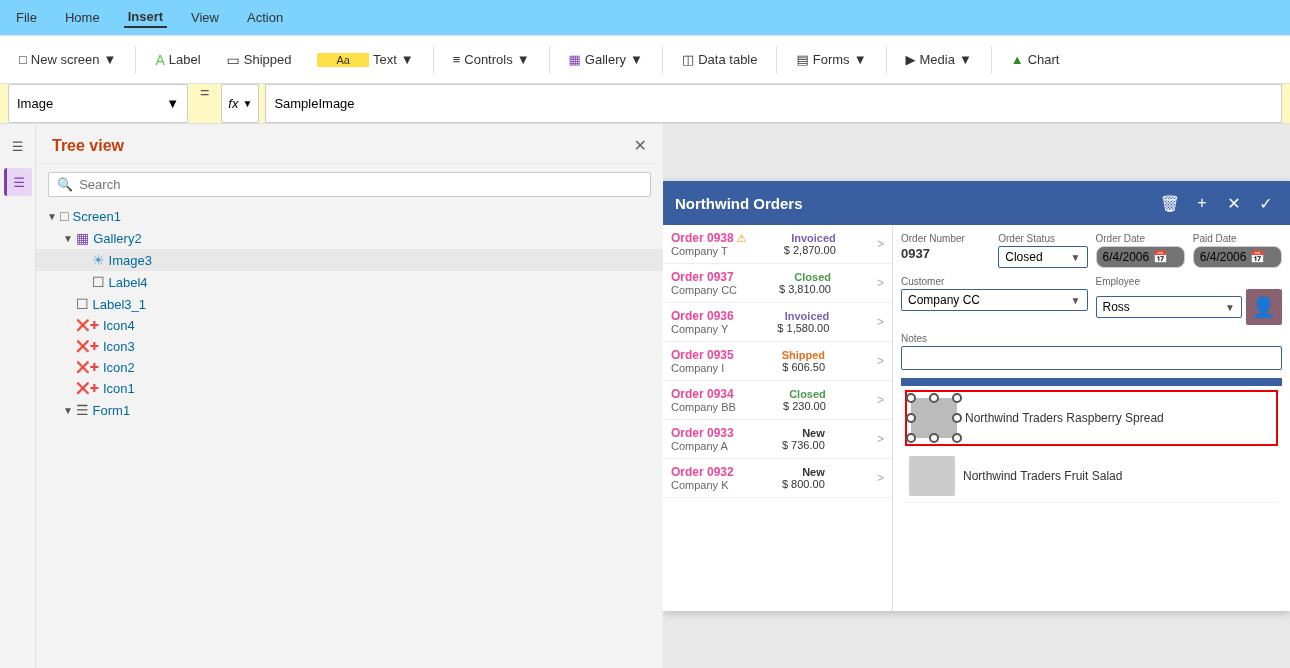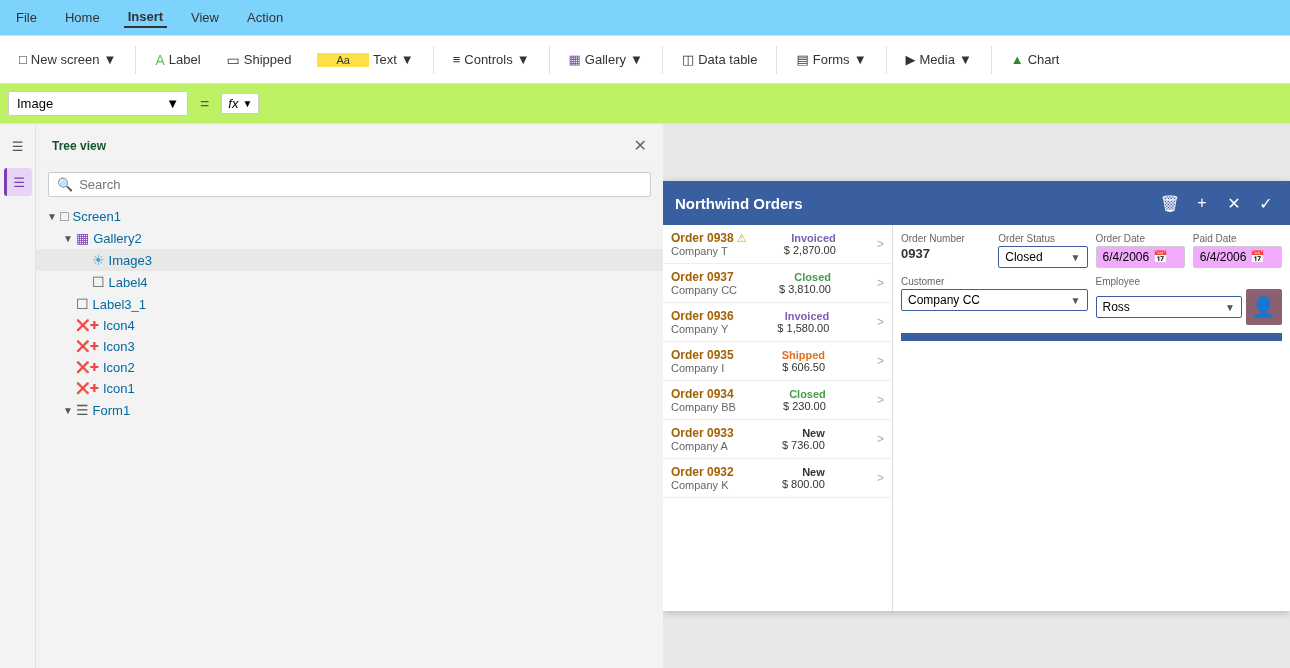--- a/index.html
+++ b/index.html
@@ -20,21 +20,21 @@
     }
     .toolbar-btn {
       display: flex; align-items: center; gap: 4px; padding: 4px 10px;
       border: 1px solid transparent; border-radius: 3px; cursor: pointer;
       font-size: 13px; color: #333; background: transparent; white-space: nowrap;
     }
     .toolbar-separator { width: 1px; height: 28px; background: #e0e0e0; margin: 0 4px; }
 
     
     .formula-bar {
-      display: flex; align-items: center; height: 40px; background: #bef264;
+      display: flex; height: 40px; background: #fef9c3;
       border-bottom: 1px solid #e0e0e0; padding: 0 8px; gap: 6px;
     }
     .formula-selector {
       display: flex; align-items: center; width: 180px; border: 1px solid #ccc;
       border-radius: 2px; padding: 4px 8px; background: #fff; cursor: pointer;
     }
     .formula-selector-label { flex: 1; font-size: 13px; }
     .formula-eq { font-size: 16px; color: #555; padding: 0 6px; }
     .formula-fx { display: flex; align-items: center; border: 1px solid #ccc; border-radius: 2px; padding: 2px 6px; background: #fff; font-style: italic; font-size: 13px; }
     .formula-input { flex: 1; border: 1px solid #ccc; padding: 4px 8px; font-size: 13px; background: #fff; }
@@ -46,21 +46,21 @@
       display: flex; flex-direction: column; align-items: center; padding-top: 8px; gap: 8px;
     }
     .sidebar-icon-btn { width: 28px; height: 28px; display: flex; align-items: center; justify-content: center; cursor: pointer; border-radius: 3px; color: #555; }
     .sidebar-icon-btn.active { background: #e8d5f5; color: #7b3fb3; border-left: 3px solid #7b3fb3; }
 
     .tree-panel { flex: 1; display: flex; flex-direction: column; overflow: hidden; }
     .tree-header {
       display: flex; align-items: center; justify-content: space-between;
       padding: 12px 16px 8px; border-bottom: 1px solid #eee;
     }
-    .tree-title { font-size: 12px; font-weight: 600; color: #14532d; }
+    .tree-title { font-size: 16px; font-weight: 600; color: #c2410c; }
     .tree-close { cursor: pointer; color: #666; font-size: 16px; }
     .search-box {
       margin: 8px 12px; display: flex; align-items: center;
       border: 1px solid #ccc; border-radius: 2px; padding: 4px 8px; background: #fff;
     }
     .search-box input { border: none; outline: none; font-size: 13px; flex: 1; }
     .search-icon { color: #888; margin-right: 6px; }
 
     .tree-content { overflow-y: auto; flex: 1; }
     .tree-item {
@@ -97,42 +97,42 @@
     
     .app-body { display: flex; height: calc(100% - 44px); }
 
     
     .orders-list { width: 230px; border-right: 1px solid #ddd; overflow-y: auto; }
     .order-row {
       display: flex; align-items: center; justify-content: space-between;
       padding: 6px 8px; border-bottom: 1px solid #eee; cursor: pointer;
     }
     .order-left { display: flex; flex-direction: column; }
-    .order-id { font-weight: 700; font-size: 12px; color: #a16207; }
+    .order-id { font-weight: 700; font-size: 12px; color: #ec4899; }
     .order-company { font-size: 11px; color: #666; }
     .order-right { display: flex; flex-direction: column; align-items: flex-end; }
     .order-status-invoiced { color: #7b5fb3; font-size: 11px; font-weight: 600; }
     .order-status-closed { color: #4a9a4a; font-size: 11px; font-weight: 600; }
     .order-status-shipped { color: #e07020; font-size: 11px; font-weight: 600; }
     .order-status-new { color: #333; font-size: 11px; font-weight: 600; }
     .order-amount { font-size: 11px; color: #333; }
     .order-chevron { color: #aaa; font-size: 12px; margin-left: 4px; }
     .warning-icon { color: #e0a000; font-size: 11px; margin-left: 3px; }
 
     
     .order-detail { flex: 1; padding: 8px; overflow-y: auto; }
     .detail-row { display: flex; gap: 8px; margin-bottom: 8px; }
     .detail-field { display: flex; flex-direction: column; flex: 1; }
     .detail-label { font-size: 10px; color: #666; margin-bottom: 2px; }
     .detail-value { font-size: 13px; font-weight: 600; color: #333; }
     .detail-input {
       border: 1px solid #3a5fa0; border-radius: 2px; padding: 3px 6px;
       font-size: 12px; display: flex; align-items: center; justify-content: space-between; background: #fff;
     }
-    .detail-input-calendar { display: flex; align-items: center; gap: 4px; border: 1px solid #ccc; border-radius: 2px; padding: 3px 6px; background: #f0abfc; font-size: 12px; }
+    .detail-input-calendar { display: flex; align-items: center; gap: 4px; border: 1px solid #ccc; border-radius: 8px; padding: 3px 6px; background: #737373; font-size: 12px; }
     .detail-notes { width: 100%; border: 1px solid #3a5fa0; border-radius: 2px; padding: 3px 6px; font-size: 12px; background: #fff; height: 24px; }
 
     
     .blue-sep { height: 8px; background: #3a5fa0; }
 
     
     .product-area { padding: 4px; position: relative; }
     .product-row {
       display: flex; align-items: center; padding: 6px 4px; border-bottom: 1px solid #eee;
     }
@@ -225,20 +225,21 @@
 <div class="formula-bar">
   <div class="formula-selector">
     <span class="formula-selector-label">Image</span>
     <span>▼</span>
   </div>
   <span class="formula-eq">=</span>
   <div class="formula-fx">
     <span style="font-style:italic;">fx</span>
     <span style="font-size:10px;margin-left:4px;">▼</span>
   </div>
+  <input class="formula-input" value="SampleImage" style="">
 </div>
 
 <div class="main-layout">
 
   <div class="sidebar-icons">
     <div class="sidebar-icon-btn">☰</div>
     <div class="sidebar-icon-btn active">
       <span>☰</span>
     </div>
   </div>
@@ -477,21 +478,51 @@
                   <span>Ross</span>
                   <span class="chevron-down">▼</span>
                 </div>
                 <div class="employee-photo">
                   <span style="font-size:20px;">👤</span>
                 </div>
               </div>
             </div>
           </div>
 
+          <div class="detail-row">
+            <div class="detail-field" style="flex:1;">
+              <span class="detail-label">Notes</span>
+              <input class="detail-notes" type="text" style="">
+            </div>
+          </div>
 
           <div class="blue-sep"></div>
 
+          <div class="product-area">
+
+            <div class="product-row selected-product" style="position:relative; margin-bottom:4px;">
+              <div class="product-img" style="background:#bbb; position:relative;">
+
+                <div class="img-handle tl"></div>
+                <div class="img-handle tr"></div>
+                <div class="img-handle bl"></div>
+                <div class="img-handle br"></div>
+                <div class="img-handle tm"></div>
+                <div class="img-handle bm"></div>
+                <div class="img-handle ml"></div>
+                <div class="img-handle mr"></div>
+              </div>
+              <span class="product-name">Northwind Traders Raspberry Spread</span>
+            </div>
+
+            <div class="product-row">
+              <div class="product-img" style="background:#ccc;">
+              </div>
+              <span class="product-name">Northwind Traders Fruit Salad</span>
+            </div>
+
+          </div>
         </div>
       </div>
     </div>
   </div>
 
 </div>
 
 </body></html>

